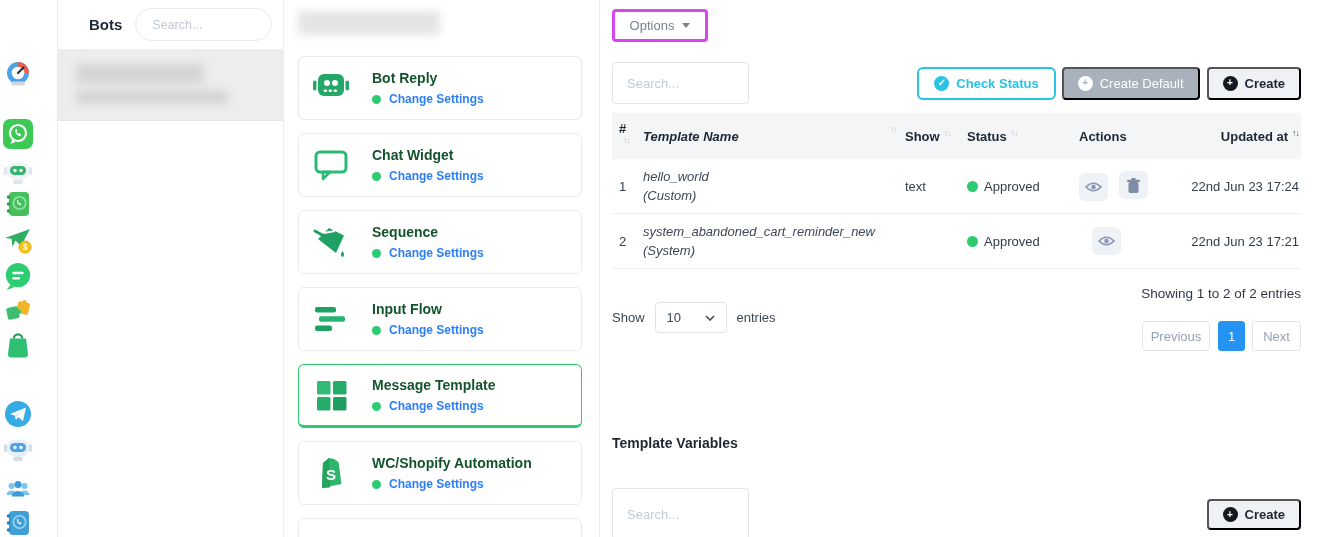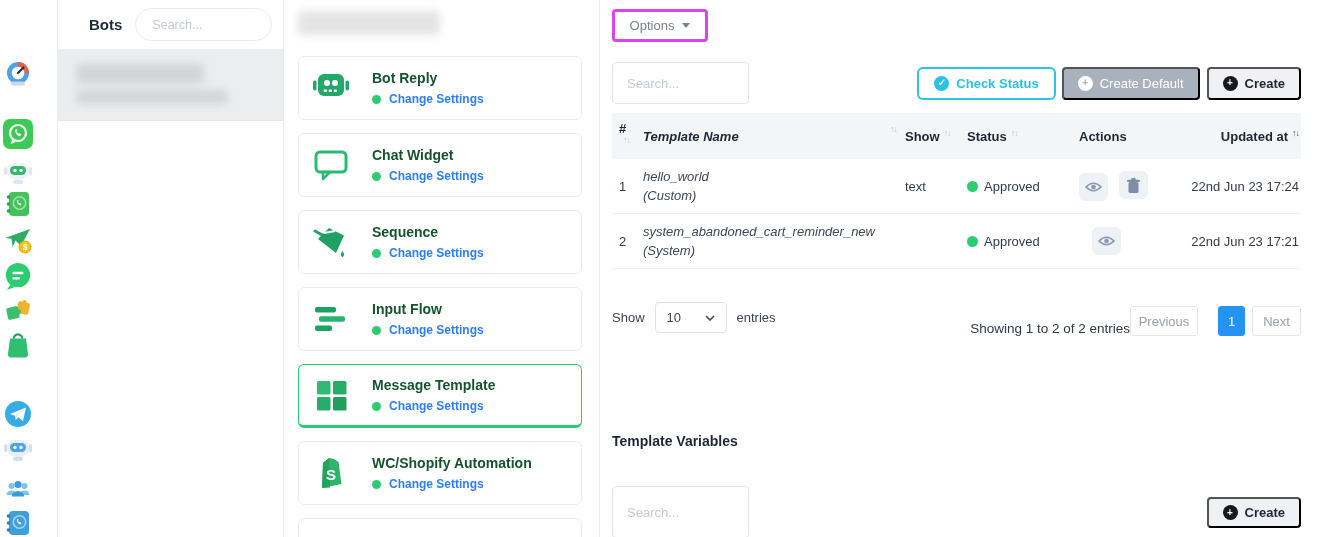--- a/index.html
+++ b/index.html
@@ -92,26 +92,26 @@
   .sdot { width:11px; height:11px; border-radius:50%; background:#2ecc71; margin-right:6px; flex:0 0 11px; }
   .act-btn { width:29px; height:28px; background:#eef1f5; border:none; border-radius:6px; cursor:pointer;
     display:inline-flex; align-items:center; justify-content:center; margin-right:7px; }
 
   
   .tfooter { margin-top:17px; display:flex; justify-content:space-between; align-items:flex-start; }
   .show-group { display:flex; align-items:center; font-size:13px; color:#3a4553; }
   .page-select { width:72px; height:31px; border:1px solid #dfe3e8; border-radius:4px; margin:16px 10px;
     display:flex; align-items:center; justify-content:space-between; padding:0 11px; cursor:pointer;
     font-size:13px; color:#3a4553; }
-  .foot-right { display:flex; flex-direction:row; align-items:flex-end; }
+  .foot-right { display:flex; flex-direction:column; align-items:flex-end; }
   .showing-text { font-size:13.5px; color:#2f3a47; }
   .pagination { margin-top:20px; display:flex; align-items:center; }
   .pg-btn { height:30px; border:1px solid #e2e6ea; background:#fff; color:#98a1ae; font-size:13px;
     border-radius:3px; display:inline-flex; align-items:center; justify-content:center; cursor:pointer; }
-  .pg-prev { width:68px; margin-right:20px; }
+  .pg-prev { width:68px; margin-right:8px; }
   .pg-page { width:27px; background:#2493f2; border-color:#2493f2; color:#fff; margin-right:7px; }
   .pg-next { width:49px; }
 
   
   .tv-title { margin-top:84px; font-size:14px; font-weight:bold; color:#1d2733; }
   .tv-bar { margin-top:37px; display:flex; justify-content:space-between; align-items:flex-start; }
   .tv-search { height:52px; }
   .btn-create-sm { height:31px; margin-top:11px; }
 </style>
 </head>

